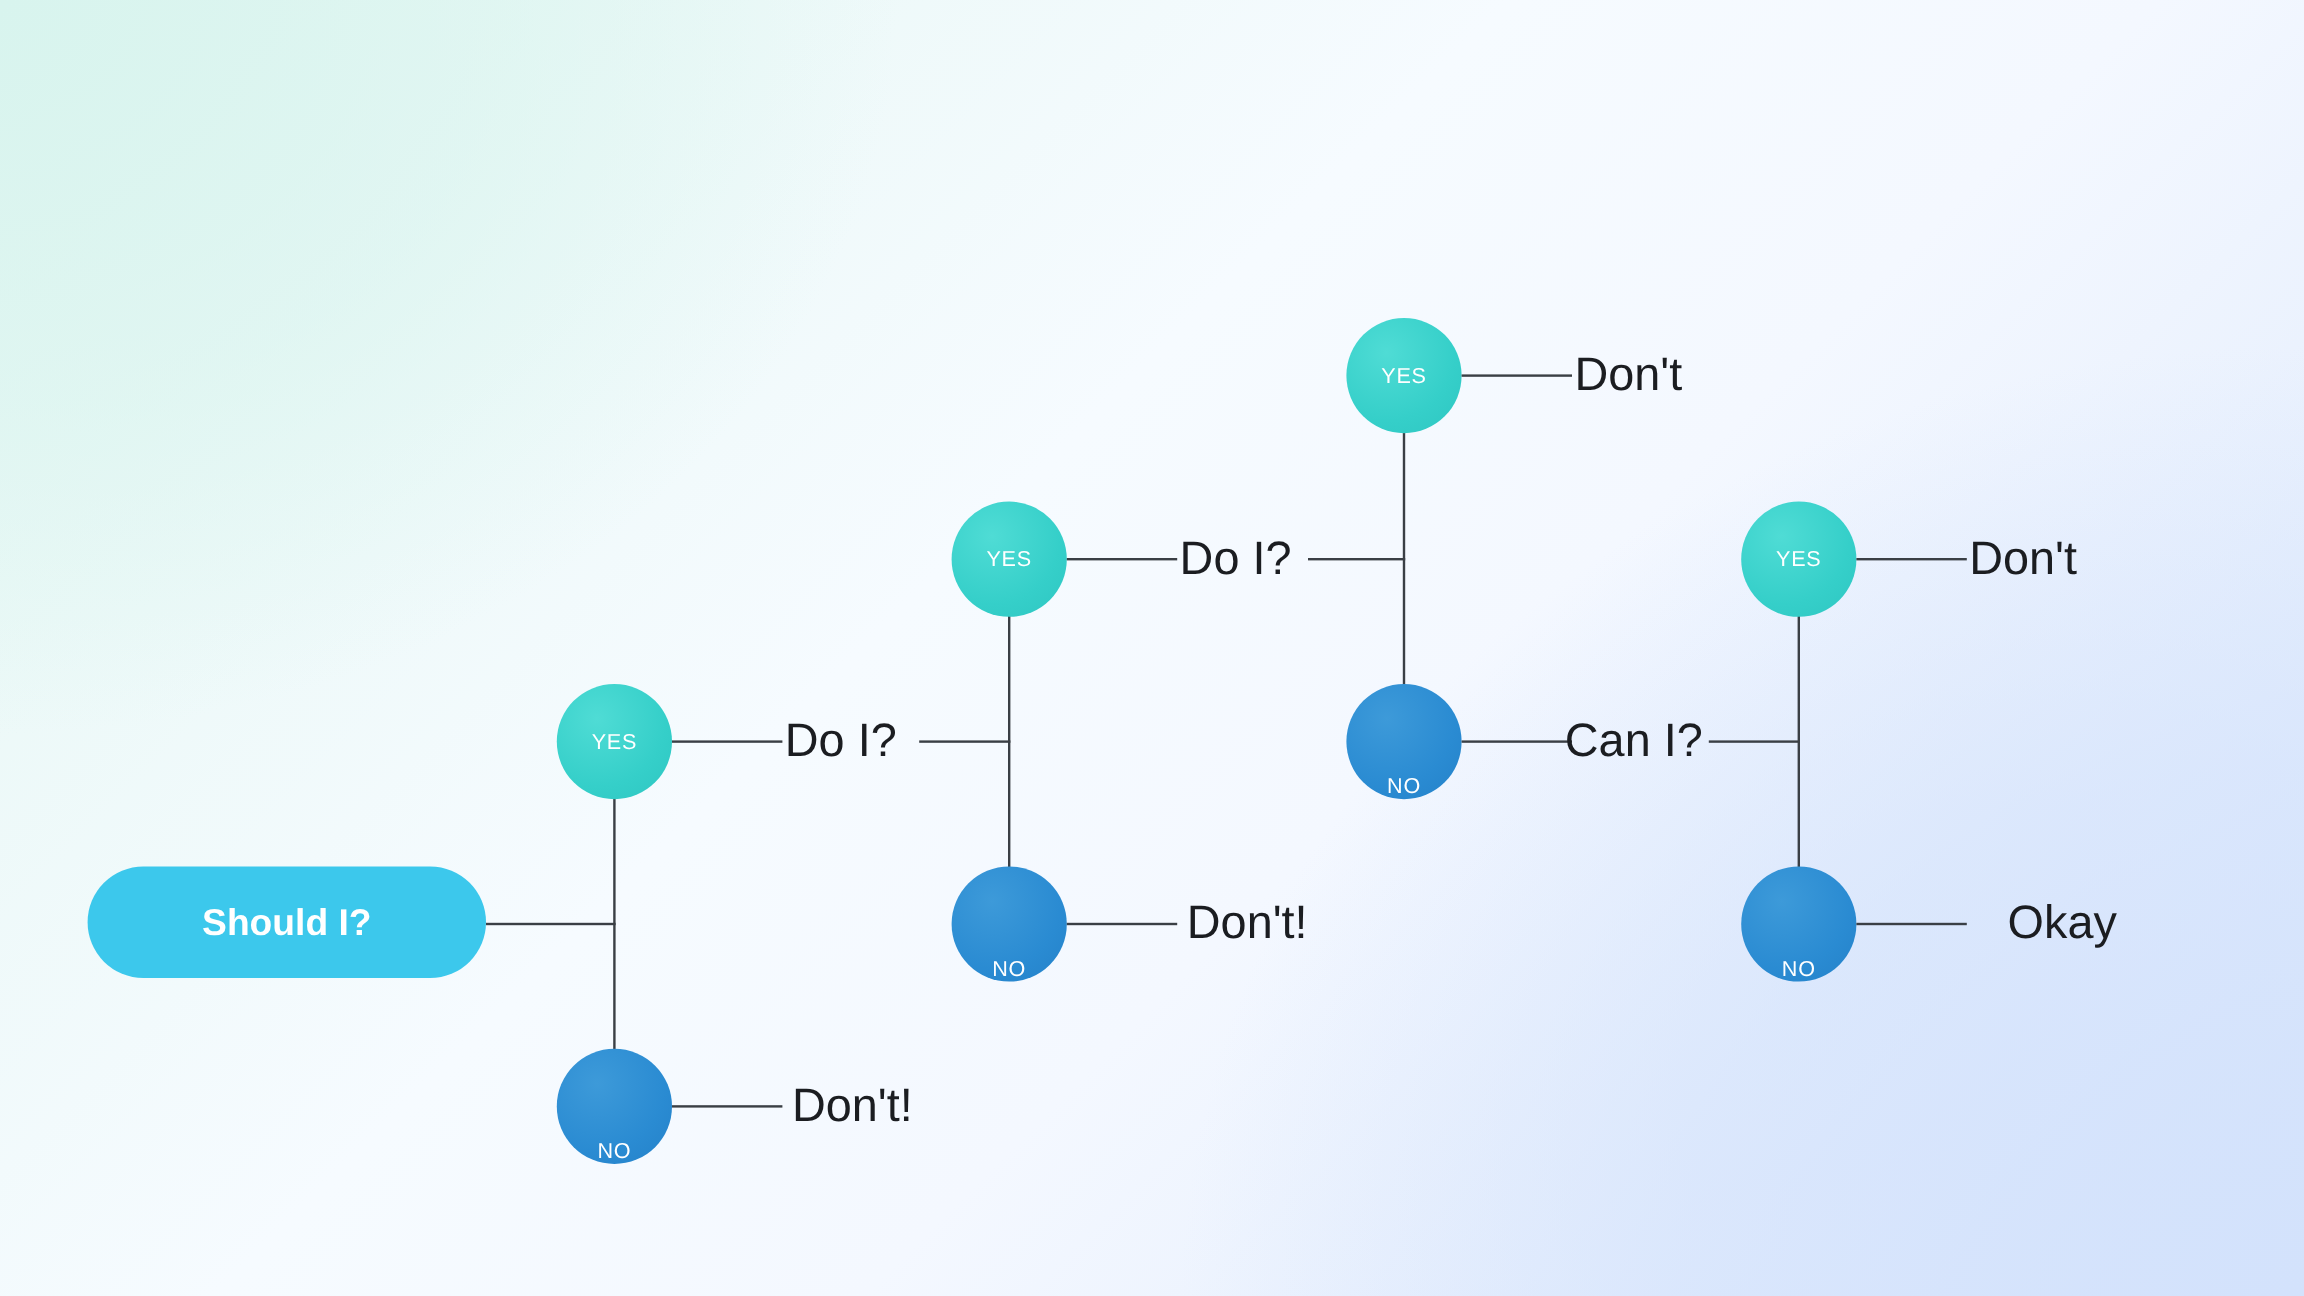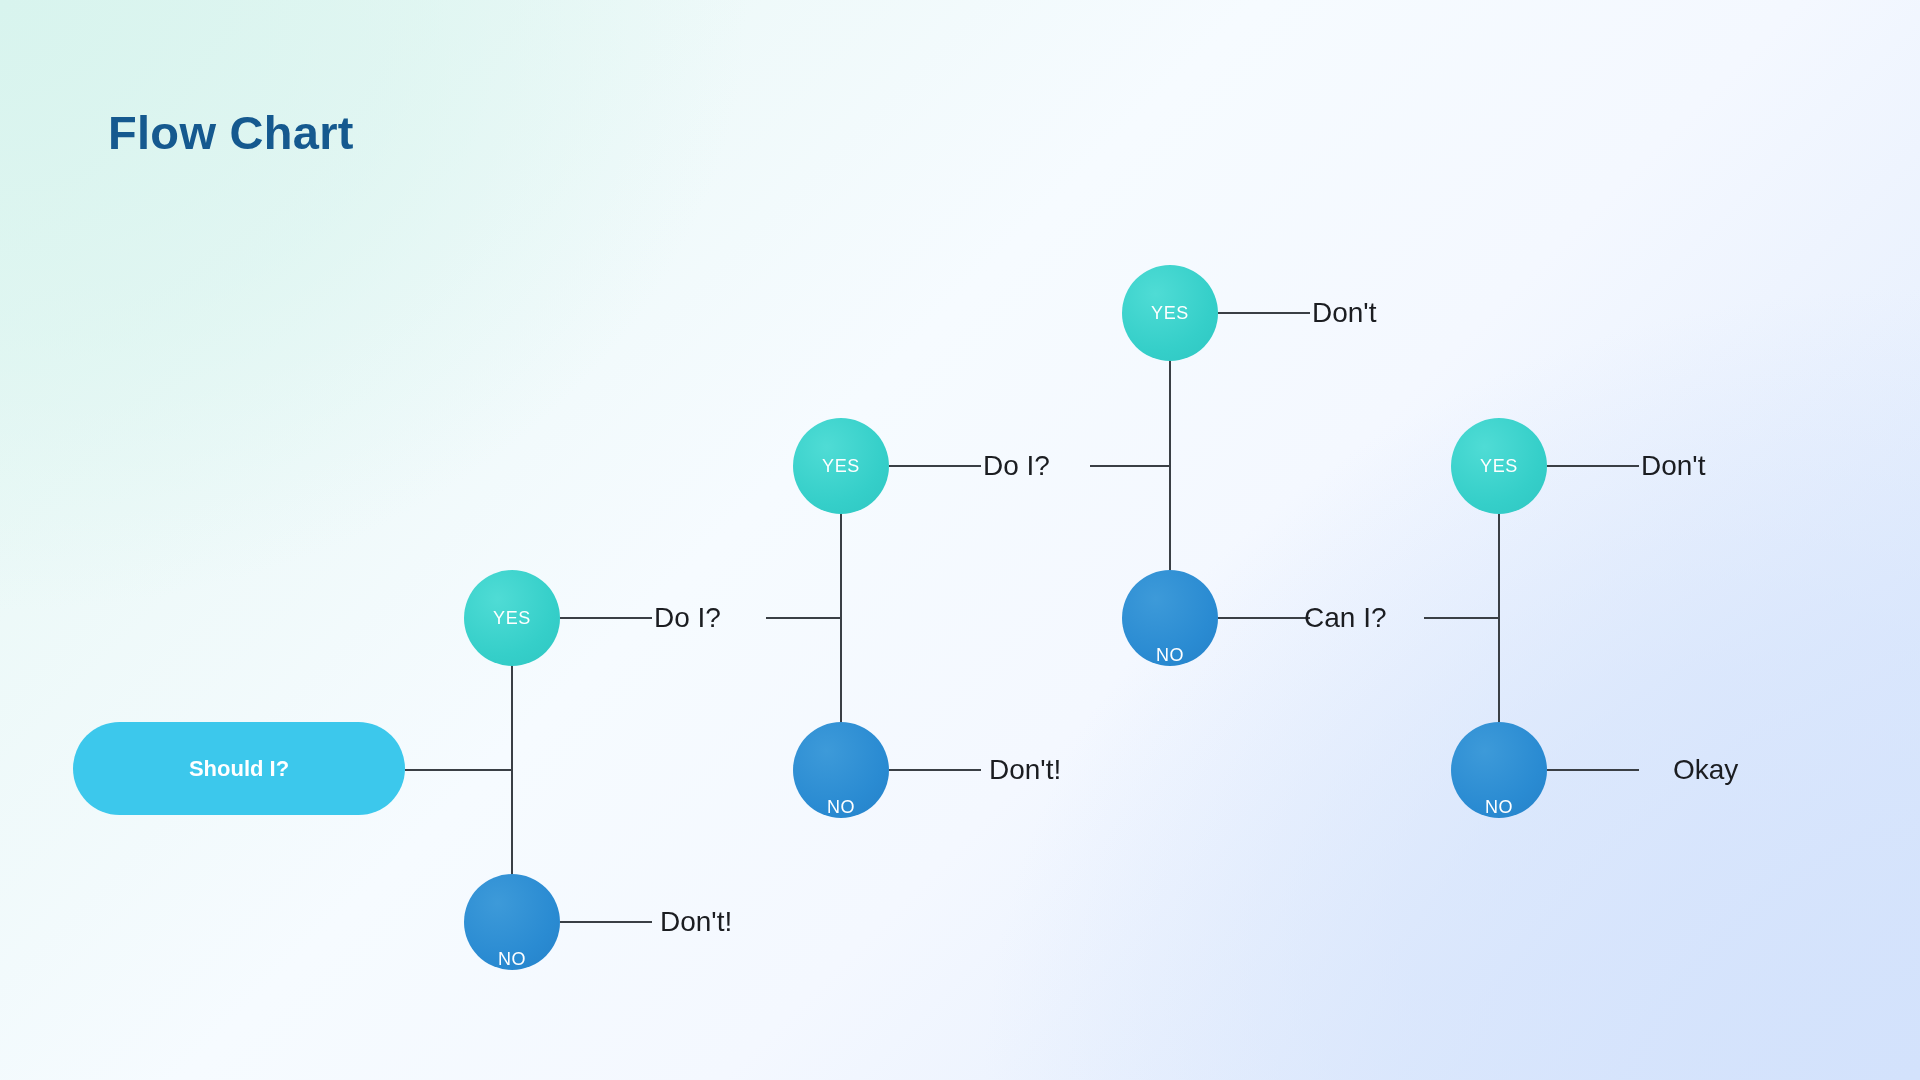--- a/index.html
+++ b/index.html
@@ -75,33 +75,32 @@
   }
   .node-label {
     font-size: 18px;
     letter-spacing: 0.6px;
   }
 
   
   .text-label {
     position: absolute;
     color: #1b1d21;
-    font-size: 28px;
+    font-size: 39px;
     white-space: nowrap;
     transform: translateY(-50%);
   }
 </style>
 </head>
 <body>
 
 <div id="canvas">
 
-  <div id="title">Flow Chart</div>
 
-  <div class="pill" style="left:73px; top:722px; width:332px; height:93px; background:#3cc8ec; font-size:22px;">
+  <div class="pill" style="left:73px; top:722px; width:332px; height:93px; background:#3cc8ec; font-size:31px;">
     <span>Should I?</span>
   </div>
 
   <div class="line-h" style="left:405px; top:769px; width:108px;"></div>
 
   <div class="line-v" style="left:511px; top:618px; height:304px;"></div>
 
   <div class="node node-yes" style="left:464px; top:570px; width:96px; height:96px;">
     <span class="node-label">YES</span>
   </div>

